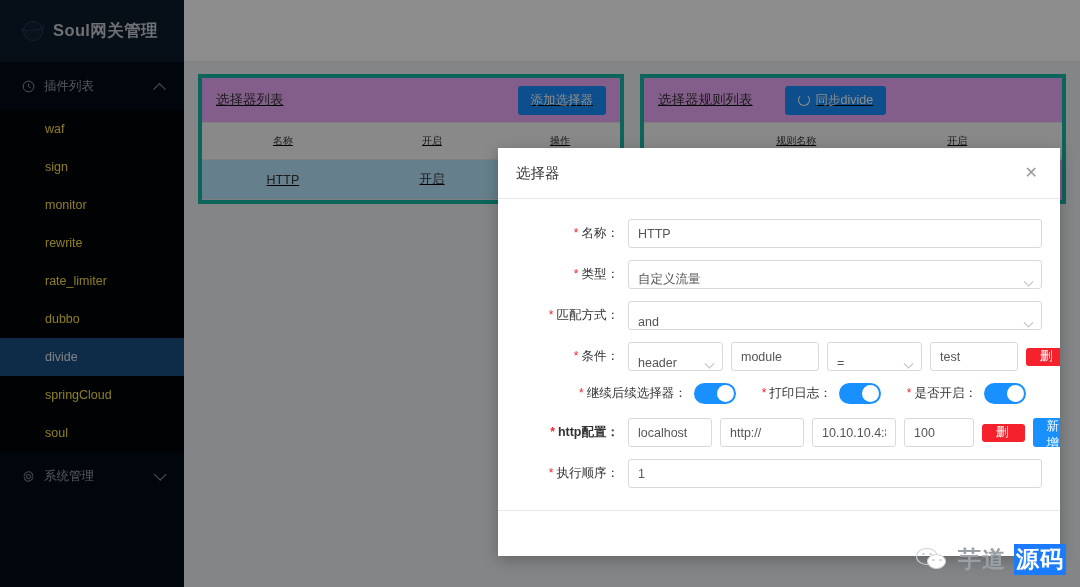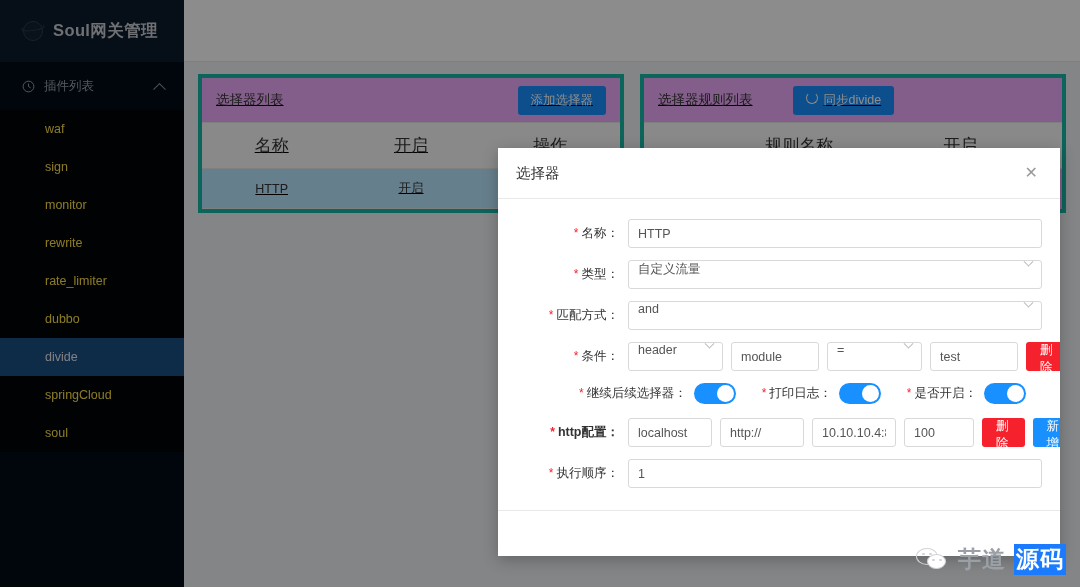--- a/index.html
+++ b/index.html
@@ -79,29 +79,29 @@
   .panel-head.left-group { justify-content: flex-start; gap: 32px; }
   .panel-title { font-size: 13.5px; color: #333; }
   .btn-primary {
     background: #1890ff; color: #fff; border: none; border-radius: 3px;
     padding: 6px 13px; font-size: 12.5px; cursor: pointer;
     font-family: inherit;
   }
   .btn-sync {
     background: #1890ff; color: #fff; border: none; border-radius: 3px;
     padding: 6px 13px; font-size: 12.5px; cursor: pointer;
-    display: inline-flex; gap: 6px; font-family: inherit; margin-left: 8px;
+    display: inline-flex; align-items: center; gap: 6px; font-family: inherit;
   }
   .refresh-glyph {
     width: 12px; height: 12px; border: 1.5px solid #fff; border-radius: 50%;
     border-top-color: transparent; display: inline-block;
   }
   .tbl { width: 100%; border-collapse: collapse; }
   .tbl th {
-    font-size: 17px; color: #333; font-weight: normal;
+    font-size: 10px; color: #333; font-weight: normal;
     padding: 11px 8px; background: #fafafa; border-bottom: 1px solid #e8e8e8;
     text-align: center;
   }
   .tbl td {
     font-size: 12.5px; padding: 11px 8px; text-align: center;
     border-bottom: 1px solid #e8e8e8; color: #333;
   }
   .row-selected td { background: #bae7ff; }
   .cell-on { color: #27a844; }
 
@@ -139,34 +139,34 @@
 
   .inp {
     border: 1px solid #d9d9d9; border-radius: 3px; height: 29px;
     font-size: 12.5px; color: #555; padding: 0 9px; background: #fff;
     font-family: inherit; outline: none;
   }
   .inp.full { flex: 1; }
   .sel {
     border: 1px solid #d9d9d9; border-radius: 3px; height: 29px;
     font-size: 12.5px; color: #555; padding: 0 9px; background: #fff;
-    display: flex; align-items: flex-start; cursor: pointer;
+    display: flex; align-items: flex-end; cursor: pointer;
   }
   .sel.full { flex: 1; }
   .sel .val { flex: 1; }
   .chev {
     width: 7px; height: 7px; border-right: 1.2px solid #bbb; border-bottom: 1.2px solid #bbb;
     transform: rotate(45deg) translate(-2px,-2px); flex: 0 0 7px; margin-left: 6px;
   }
   .cond-row { display: flex; align-items: center; gap: 8px; }
   .w-sel-sm { width: 95px; flex: 0 0 95px; }
   .w-inp-sm { width: 88px; flex: 0 0 88px; }
   .btn-del {
     background: #f5222d; color: #fff; border: none; border-radius: 3px;
-    height: 29px; padding: 0 14px; font-size: 12.5px; cursor: pointer;
+    height: 18px; padding: 0 14px; font-size: 12.5px; cursor: pointer;
     letter-spacing: 2px; font-family: inherit;
   }
   .btn-add {
     background: #1890ff; color: #fff; border: none; border-radius: 3px;
     height: 29px; padding: 0 14px; font-size: 12.5px; cursor: pointer;
     letter-spacing: 2px; font-family: inherit;
   }
 
   .switch-row { display: flex; align-items: center; justify-content: flex-end; gap: 26px; margin-bottom: 14px; padding-right: 16px; }
   .sw-item { display: flex; align-items: center; gap: 7px; }
@@ -256,20 +256,30 @@
           <span>divide</span>
         </div>
       <div class="menu-item">
           <span>springCloud</span>
         </div>
       <div class="menu-item">
           <span>soul</span>
         </div>
     </div>
 
+    <div class="menu-group-head">
+      <span class="gi">
+        <svg width="13" height="13" viewBox="0 0 16 16">
+            <circle cx="8" cy="8" r="2.5" fill="none" stroke="#9ba3ad" stroke-width="1.2"></circle>
+            <path d="M8 1.3l1.1 1.5 1.8-.5.4 1.8 1.8.5-.6 1.8 1.2 1.4-1.2 1.4.6 1.8-1.8.5-.4 1.8-1.8-.5L8 14.7l-1.1-1.5-1.8.5-.4-1.8-1.8-.5.6-1.8L2.3 8l1.2-1.4-.6-1.8 1.8-.5.4-1.8 1.8.5z" fill="none" stroke="#9ba3ad" stroke-width="1"></path>
+          </svg>
+      </span>
+      <span class="glabel">系统管理</span>
+      <span class="caret down"></span>
+    </div>
   </div>
 
   <div class="main">
     <div class="topbar"></div>
 
     <div class="content">
 
       <div class="panel">
         <div class="panel-head">
           <span class="panel-title">选择器列表</span>

